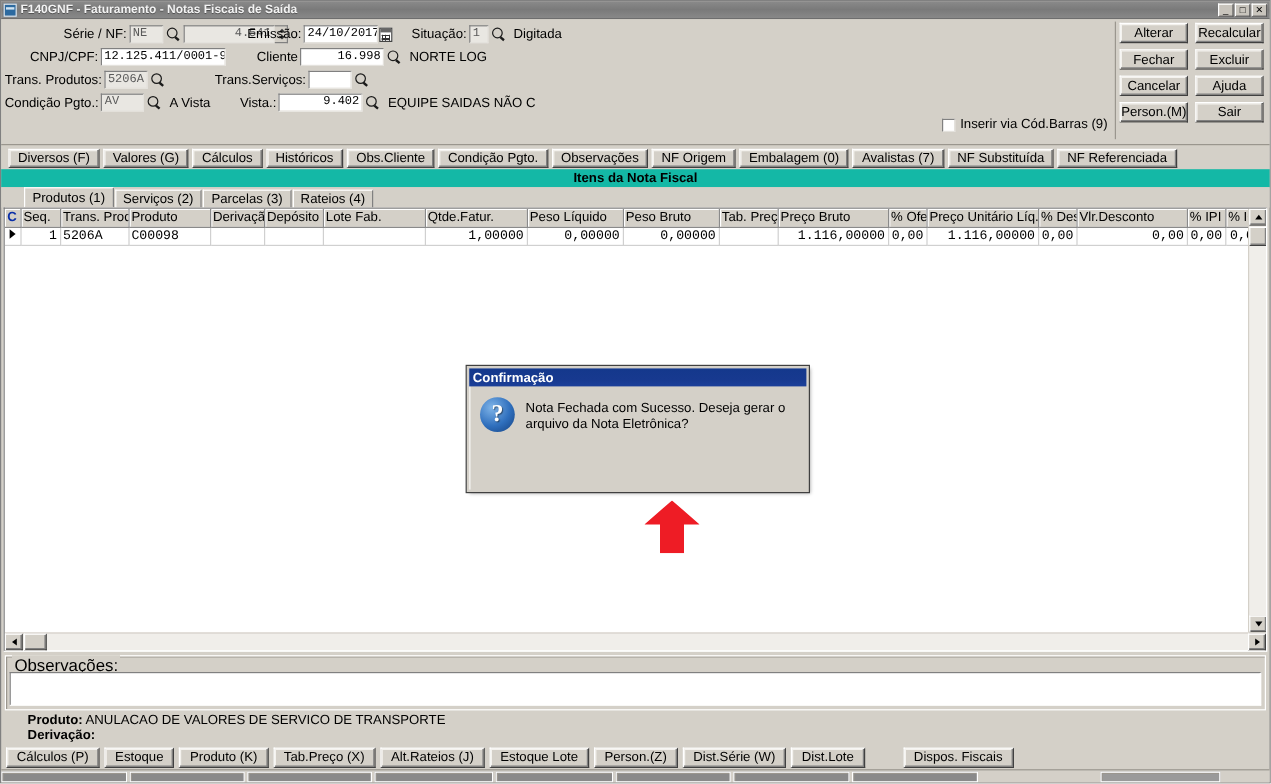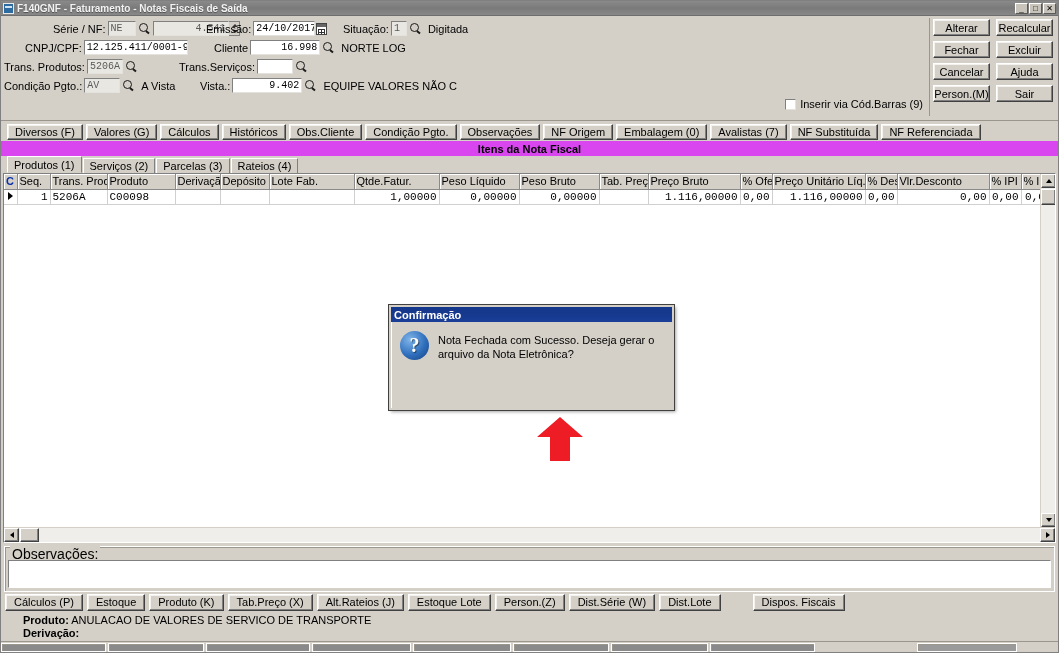--- a/index.html
+++ b/index.html
@@ -199,31 +199,31 @@
     font-size: 11px;
     display: flex; align-items: center; justify-content: center;
     padding: 0 7px;
     white-space: nowrap;
     cursor: default;
   }
 
   
   #section-title {
     height: 15px; flex: 0 0 auto;
-    background: #d946ef;
+    background: #14b8a6;
     display: flex; align-items: center; justify-content: center;
     font-size: 11px; font-weight: bold;
     border-top: 1px solid #efedе8;
   }
 
   
   #inner-tabs {
     height: 17px; flex: 0 0 auto;
     display: flex; align-items: flex-end;
-    padding-left: 6px;
+    padding-left: 19px;
     background: #d4d0c8;
     position: relative;
   }
   .itab {
     height: 15px;
     padding: 0 6px;
     font-size: 11px;
     display: flex; align-items: center;
     background: #d4d0c8;
     border: 1px solid #ffffff;
@@ -539,21 +539,21 @@
       <span class="fld-label">Condição Pgto.:</span>
       <span class="inp gray" style="width:36px;">AV</span>
       <span class="magnifier"></span>
       <span class="sidetext">A Vista</span>
     </div>
 
     <div class="fld-row" style="left:199px; top:62px;">
       <span class="fld-label">Vista.:</span>
       <span class="inp num" style="width:70px;">9.402</span>
       <span class="magnifier"></span>
-      <span class="sidetext">EQUIPE VALORES NÃO C</span>
+      <span class="sidetext">EQUIPE SAIDAS NÃO C</span>
     </div>
 
     <div id="barcode-check">
       <span class="cbox"></span>
       <span style="font-size:11px;">Inserir via Cód.Barras (9)</span>
     </div>
 
     <div id="hdr-divider"></div>
 
     <div id="hdr-buttons">
@@ -731,62 +731,62 @@
           <span class="tri right"></span>
         </div>
     </div>
   </div>
 
   <div id="obs-group">
     <span id="obs-legend">Observações:</span>
     <div id="obs-field"></div>
   </div>
 
-  <div id="footer-bar">
-    <div class="fbtn">
-        <span>Cálculos (P)</span>
-      </div>
-    <div class="fbtn">
-        <span>Estoque</span>
-      </div>
-    <div class="fbtn">
-        <span>Produto (K)</span>
-      </div>
-    <div class="fbtn">
-        <span>Tab.Preço (X)</span>
-      </div>
-    <div class="fbtn">
-        <span>Alt.Rateios (J)</span>
-      </div>
-    <div class="fbtn">
-        <span>Estoque Lote</span>
-      </div>
-    <div class="fbtn">
-        <span>Person.(Z)</span>
-      </div>
-    <div class="fbtn">
-        <span>Dist.Série (W)</span>
-      </div>
-    <div class="fbtn">
-        <span>Dist.Lote</span>
-      </div>
-    <div class="fbtn gap">
-        <span>Dispos. Fiscais</span>
-      </div>
-  </div>
-
   <div id="prod-info">
     <div>
       <b>Produto:</b>
       <span>ANULACAO DE VALORES DE SERVICO DE TRANSPORTE</span>
     </div>
     <div>
       <b>Derivação:</b>
       <span></span>
     </div>
+  </div>
+
+  <div id="footer-bar">
+    <div class="fbtn">
+        <span>Cálculos (P)</span>
+      </div>
+    <div class="fbtn">
+        <span>Estoque</span>
+      </div>
+    <div class="fbtn">
+        <span>Produto (K)</span>
+      </div>
+    <div class="fbtn">
+        <span>Tab.Preço (X)</span>
+      </div>
+    <div class="fbtn">
+        <span>Alt.Rateios (J)</span>
+      </div>
+    <div class="fbtn">
+        <span>Estoque Lote</span>
+      </div>
+    <div class="fbtn">
+        <span>Person.(Z)</span>
+      </div>
+    <div class="fbtn">
+        <span>Dist.Série (W)</span>
+      </div>
+    <div class="fbtn">
+        <span>Dist.Lote</span>
+      </div>
+    <div class="fbtn gap">
+        <span>Dispos. Fiscais</span>
+      </div>
   </div>
 
   <div id="statusbar">
     <span class="sb-cell" style="width:105px;"></span>
     <span class="sb-cell" style="width:96px;"></span>
     <span class="sb-cell" style="width:104px;"></span>
     <span class="sb-cell" style="width:99px;"></span>
     <span class="sb-cell" style="width:98px;"></span>
     <span class="sb-cell" style="width:96px;"></span>
     <span class="sb-cell" style="width:97px;"></span>

